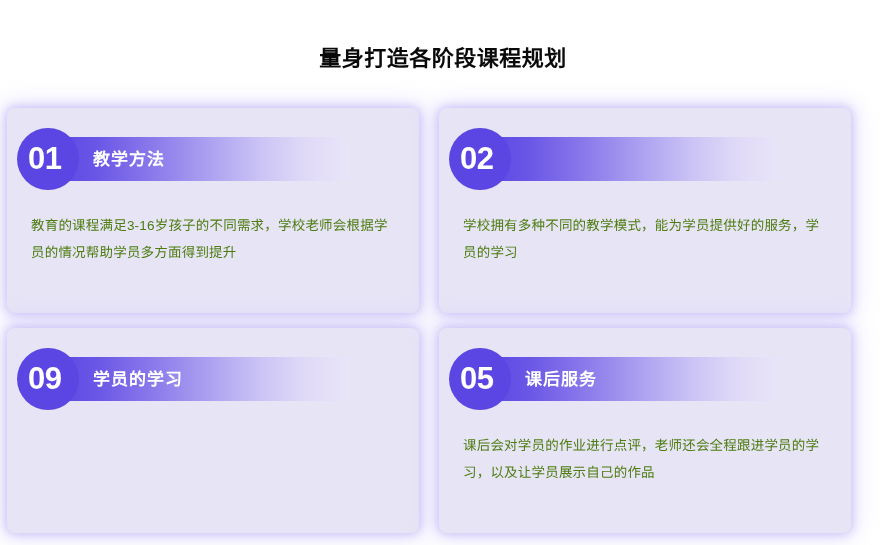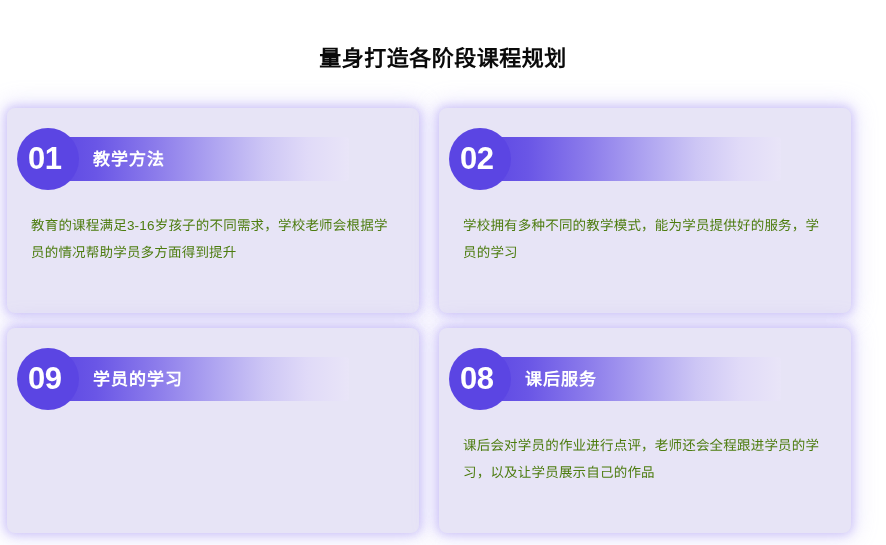--- a/index.html
+++ b/index.html
@@ -155,19 +155,19 @@
       <div class="badge-circle"></div>
       <div class="badge-number">09</div>
       <div class="badge-heading">学员的学习</div>
     </div>
   </div>
 
   <div class="card">
     <div class="badge">
       <div class="badge-bar"></div>
       <div class="badge-circle"></div>
-      <div class="badge-number">08</div>
+      <div class="badge-number">05</div>
       <div class="badge-heading">课后服务</div>
     </div>
     <p class="card-desc">课后会对学员的作业进行点评，老师还会全程跟进学员的学习，以及让学员展示自己的作品</p>
   </div>
 
 </div>
 
 </body></html>

